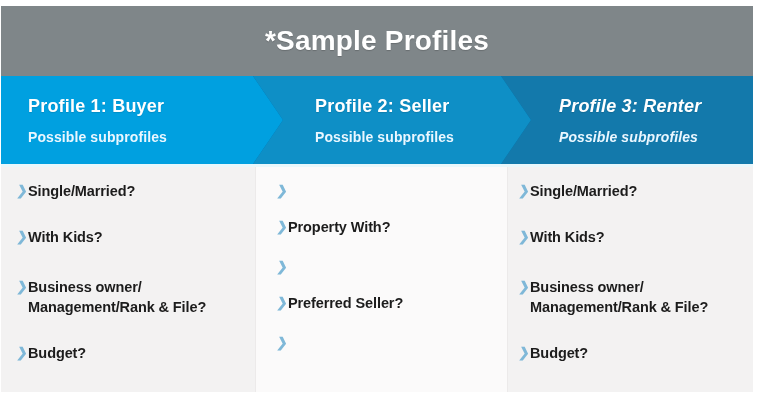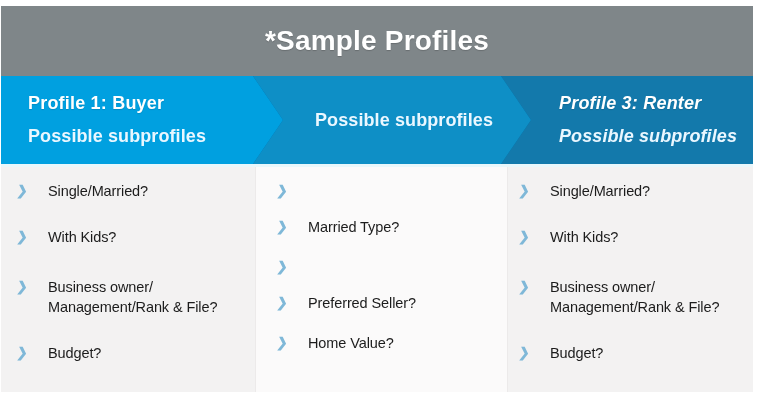--- a/index.html
+++ b/index.html
@@ -90,21 +90,21 @@
   .hdr-title {
     color: #ffffff;
     font-size: 18px;
     font-weight: bold;
     letter-spacing: 0.2px;
     margin-bottom: 12px;
     text-shadow: 0 1px 1px rgba(0,0,0,0.12);
   }
   .hdr-sub {
     color: #eaf7ff;
-    font-size: 18px;
+    font-size: 14px;
     font-weight: bold;
     letter-spacing: 0.1px;
   }
   .strip-underline {
     position: absolute;
     left: 0;
     top: 158px;
     width: 752px;
     height: 3px;
     background: #e8f7fb;
@@ -148,25 +148,24 @@
     margin-top: 3px;
     color: #7fb8d8;
     font-size: 13px;
     line-height: 1;
     font-weight: bold;
     transform: skewX(-8deg);
   }
   .bullet-text {
     color: #1c1c1c;
     font-size: 14.5px;
-    font-weight: normal;
+    font-weight: bold;
     line-height: 1.38;
     letter-spacing: -0.1px;
     white-space: pre-line;
-    margin-left: 20px;
   }
   .spaced { margin-bottom: 26px; }
   .spaced-lg { margin-bottom: 30px; }
 </style>
 </head>
 <body>
 
 <div class="infographic">
 
   <div class="title-bar">
@@ -174,20 +173,21 @@
   </div>
 
   <div class="header-strip">
 
     <div class="hdr hdr-1">
       <div class="hdr-title">Profile 1: Buyer</div>
       <div class="hdr-sub">Possible subprofiles</div>
     </div>
 
     <div class="hdr hdr-2">
+      <div class="hdr-title">Profile 2: Seller</div>
       <div class="hdr-sub">Possible subprofiles</div>
     </div>
 
     <div class="hdr hdr-3">
       <div class="hdr-title">Profile 3: Renter</div>
       <div class="hdr-sub">Possible subprofiles</div>
     </div>
 
   </div>
 
@@ -215,32 +215,31 @@
       </div>
     </div>
 
     <div class="col col-2">
       <div class="col-div" style="left:0;"></div>
       <div class="bullet-item">
         <span class="bullet-icon">❯</span>
       </div>
       <div class="bullet-item">
         <span class="bullet-icon">❯</span>
-        <span class="bullet-text">Married Type?</span>
+        <span class="bullet-text">Property With?</span>
       </div>
       <div class="bullet-item">
         <span class="bullet-icon">❯</span>
       </div>
       <div class="bullet-item">
         <span class="bullet-icon">❯</span>
         <span class="bullet-text">Preferred Seller?</span>
       </div>
       <div class="bullet-item">
         <span class="bullet-icon">❯</span>
-        <span class="bullet-text">Home Value?</span>
       </div>
     </div>
 
     <div class="col col-3">
       <div class="col-div" style="left:0;"></div>
       <div class="bullet-item spaced">
         <span class="bullet-icon">❯</span>
         <span class="bullet-text">Single/Married?</span>
       </div>
       <div class="bullet-item spaced-lg">

